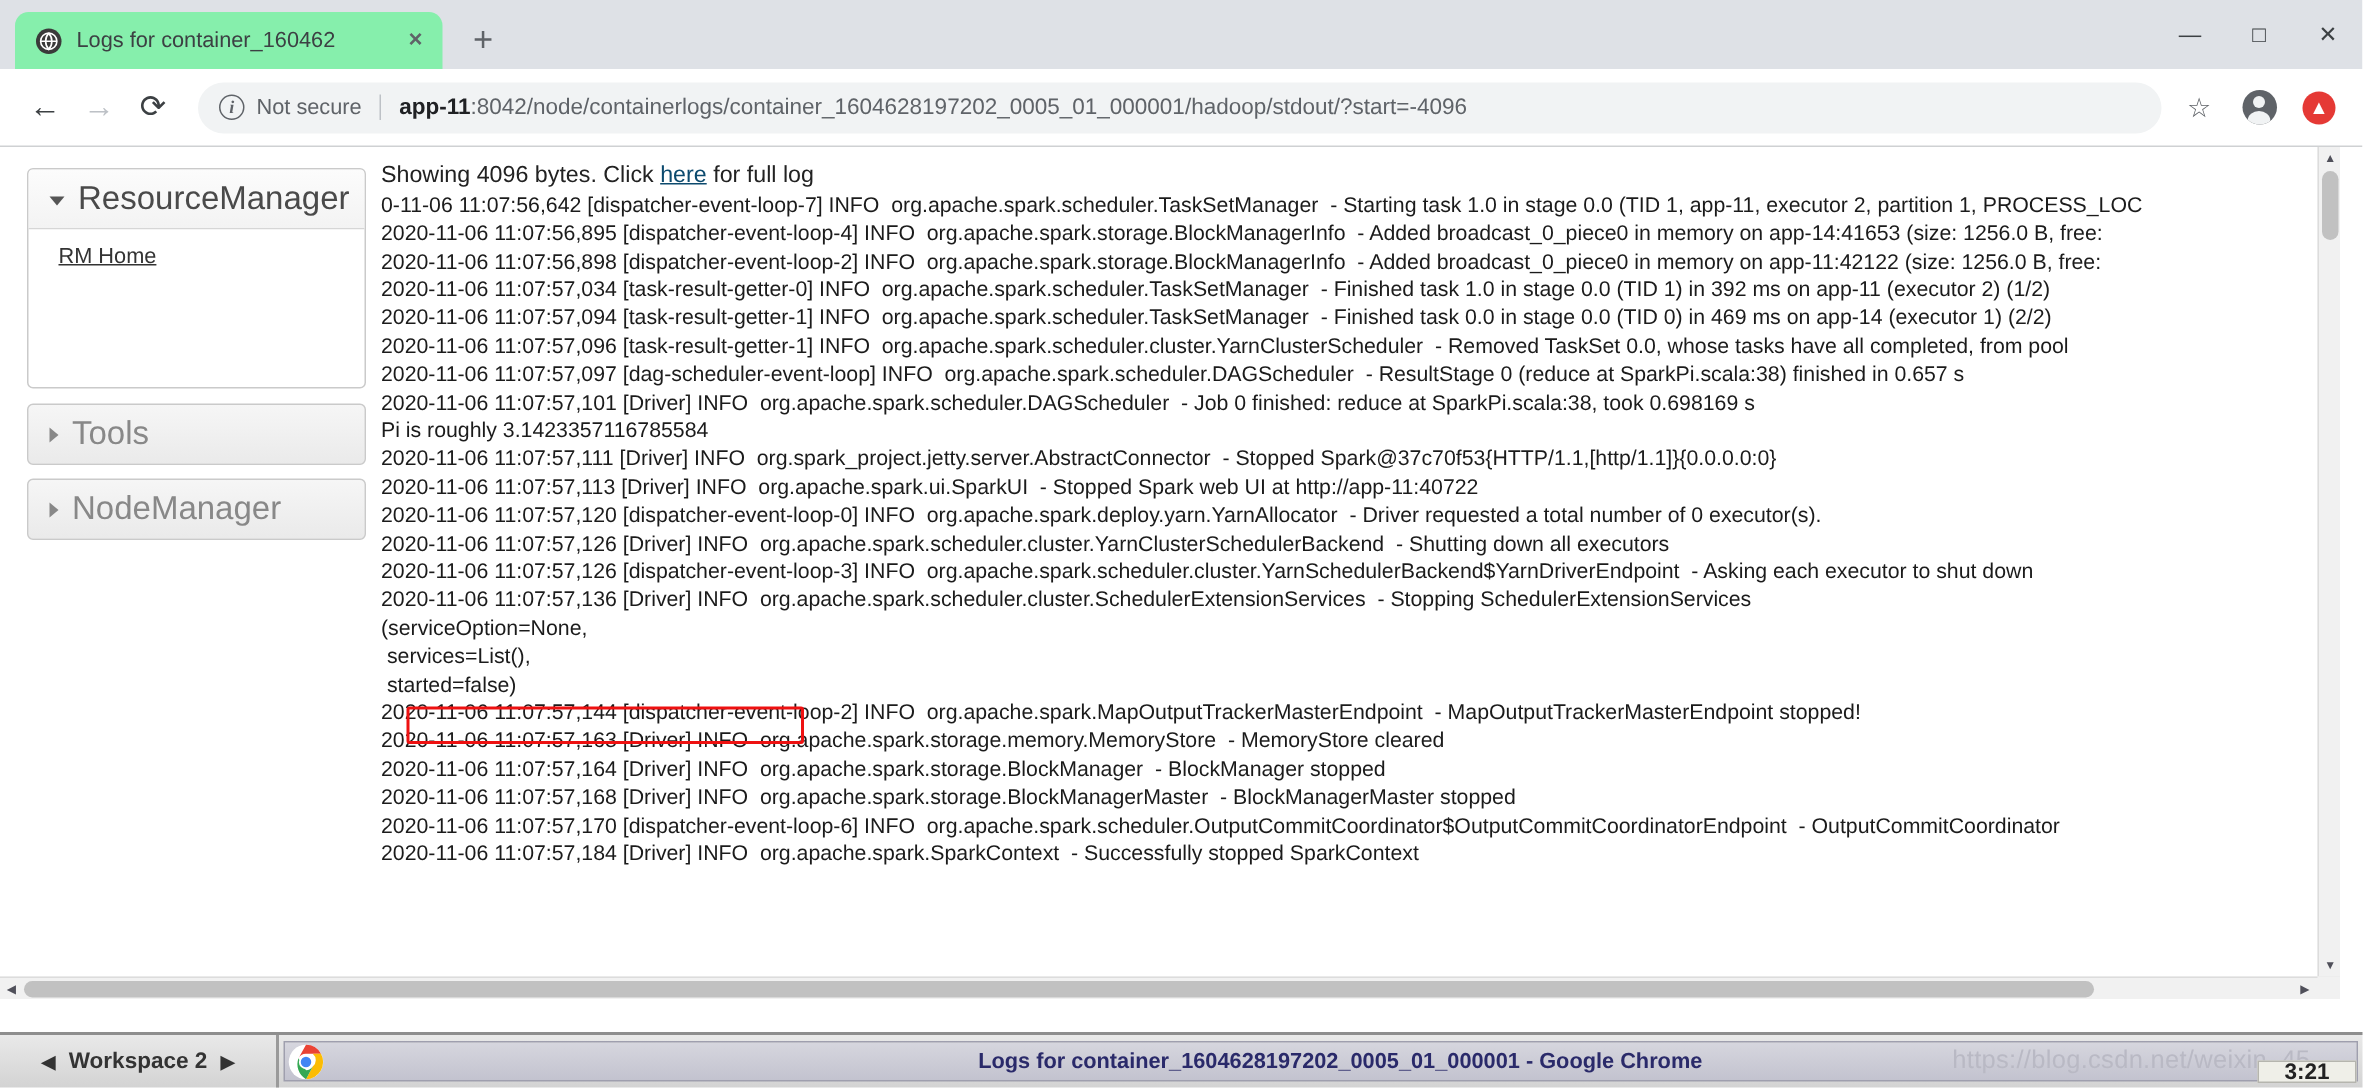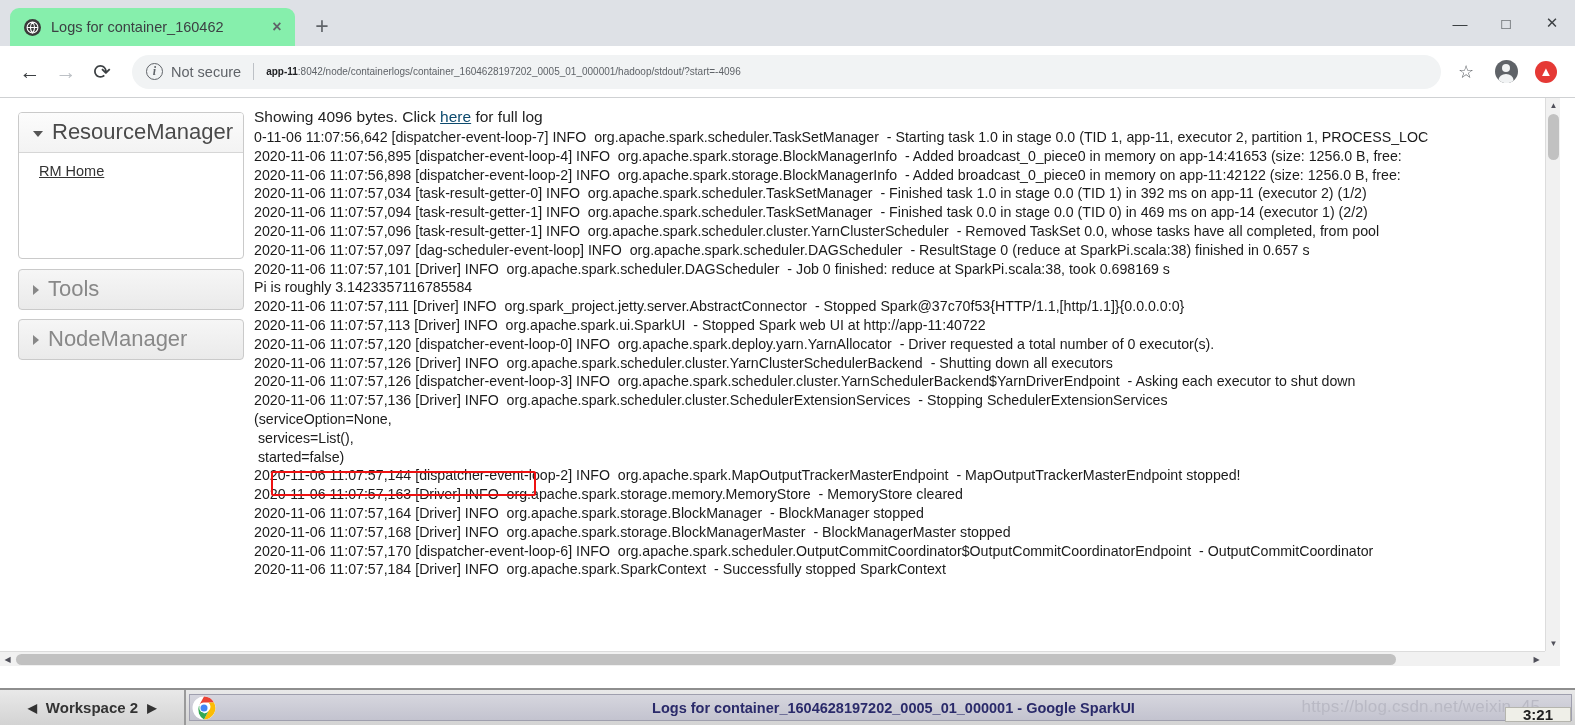--- a/index.html
+++ b/index.html
@@ -79,21 +79,21 @@
   }
   .info-icon {
     width: 17px; height: 17px; border-radius: 50%;
     border: 1.6px solid #5f6368; color: #5f6368;
     font-size: 12px; font-style: italic; font-family: "Liberation Serif", serif;
     display: flex; align-items: center; justify-content: center;
     flex: 0 0 auto; font-weight: bold;
   }
   .notsecure { font-size: 14.5px; color: #5f6368; margin-left: 8px; white-space: nowrap; }
   .omnibox-divider { width: 1px; height: 17px; background: #bdc1c6; margin: 0 12px; flex: 0 0 auto; }
-  .url { font-size: 10px; color: #5f6368; white-space: nowrap; }
+  .url { font-size: 15px; color: #5f6368; white-space: nowrap; }
   .url b { color: #202124; font-weight: 700; }
   .tb-icon {
     width: 30px; height: 30px; flex: 0 0 auto; margin-left: 6px;
     display: flex; align-items: center; justify-content: center;
     font-size: 18px; color: #5f6368;
   }
   .avatar-icon {
     width: 23px; height: 23px; border-radius: 50%;
     background: #5f6368; position: relative; overflow: hidden;
   }
@@ -397,17 +397,17 @@
     <span class="chrome-logo">
       <svg width="24" height="24" viewBox="0 0 48 48">
         <circle cx="24" cy="24" r="23" fill="#fff"></circle>
         <path d="M24 1 A23 23 0 0 1 44 13 L24 13 A11 11 0 0 0 14 19 Z" fill="#ea4335"></path>
         <path d="M44 13 A23 23 0 0 1 24 47 L33 30 A11 11 0 0 0 33 13 Z" fill="#fbbc05"></path>
         <path d="M24 47 A23 23 0 0 1 14 19 L24 35 A11 11 0 0 0 33 30 Z" fill="#34a853"></path>
         <circle cx="24" cy="24" r="9.5" fill="#fff"></circle>
         <circle cx="24" cy="24" r="7" fill="#4285f4"></circle>
       </svg>
     </span>
-    <span class="task-label">Logs for container_1604628197202_0005_01_000001 - Google SparkUI</span>
+    <span class="task-label">Logs for container_1604628197202_0005_01_000001 - Google Chrome</span>
   </div>
   <div class="watermark">https://blog.csdn.net/weixin_45...</div>
   <div class="clock">3:21</div>
 </div>
 
 </body></html>

